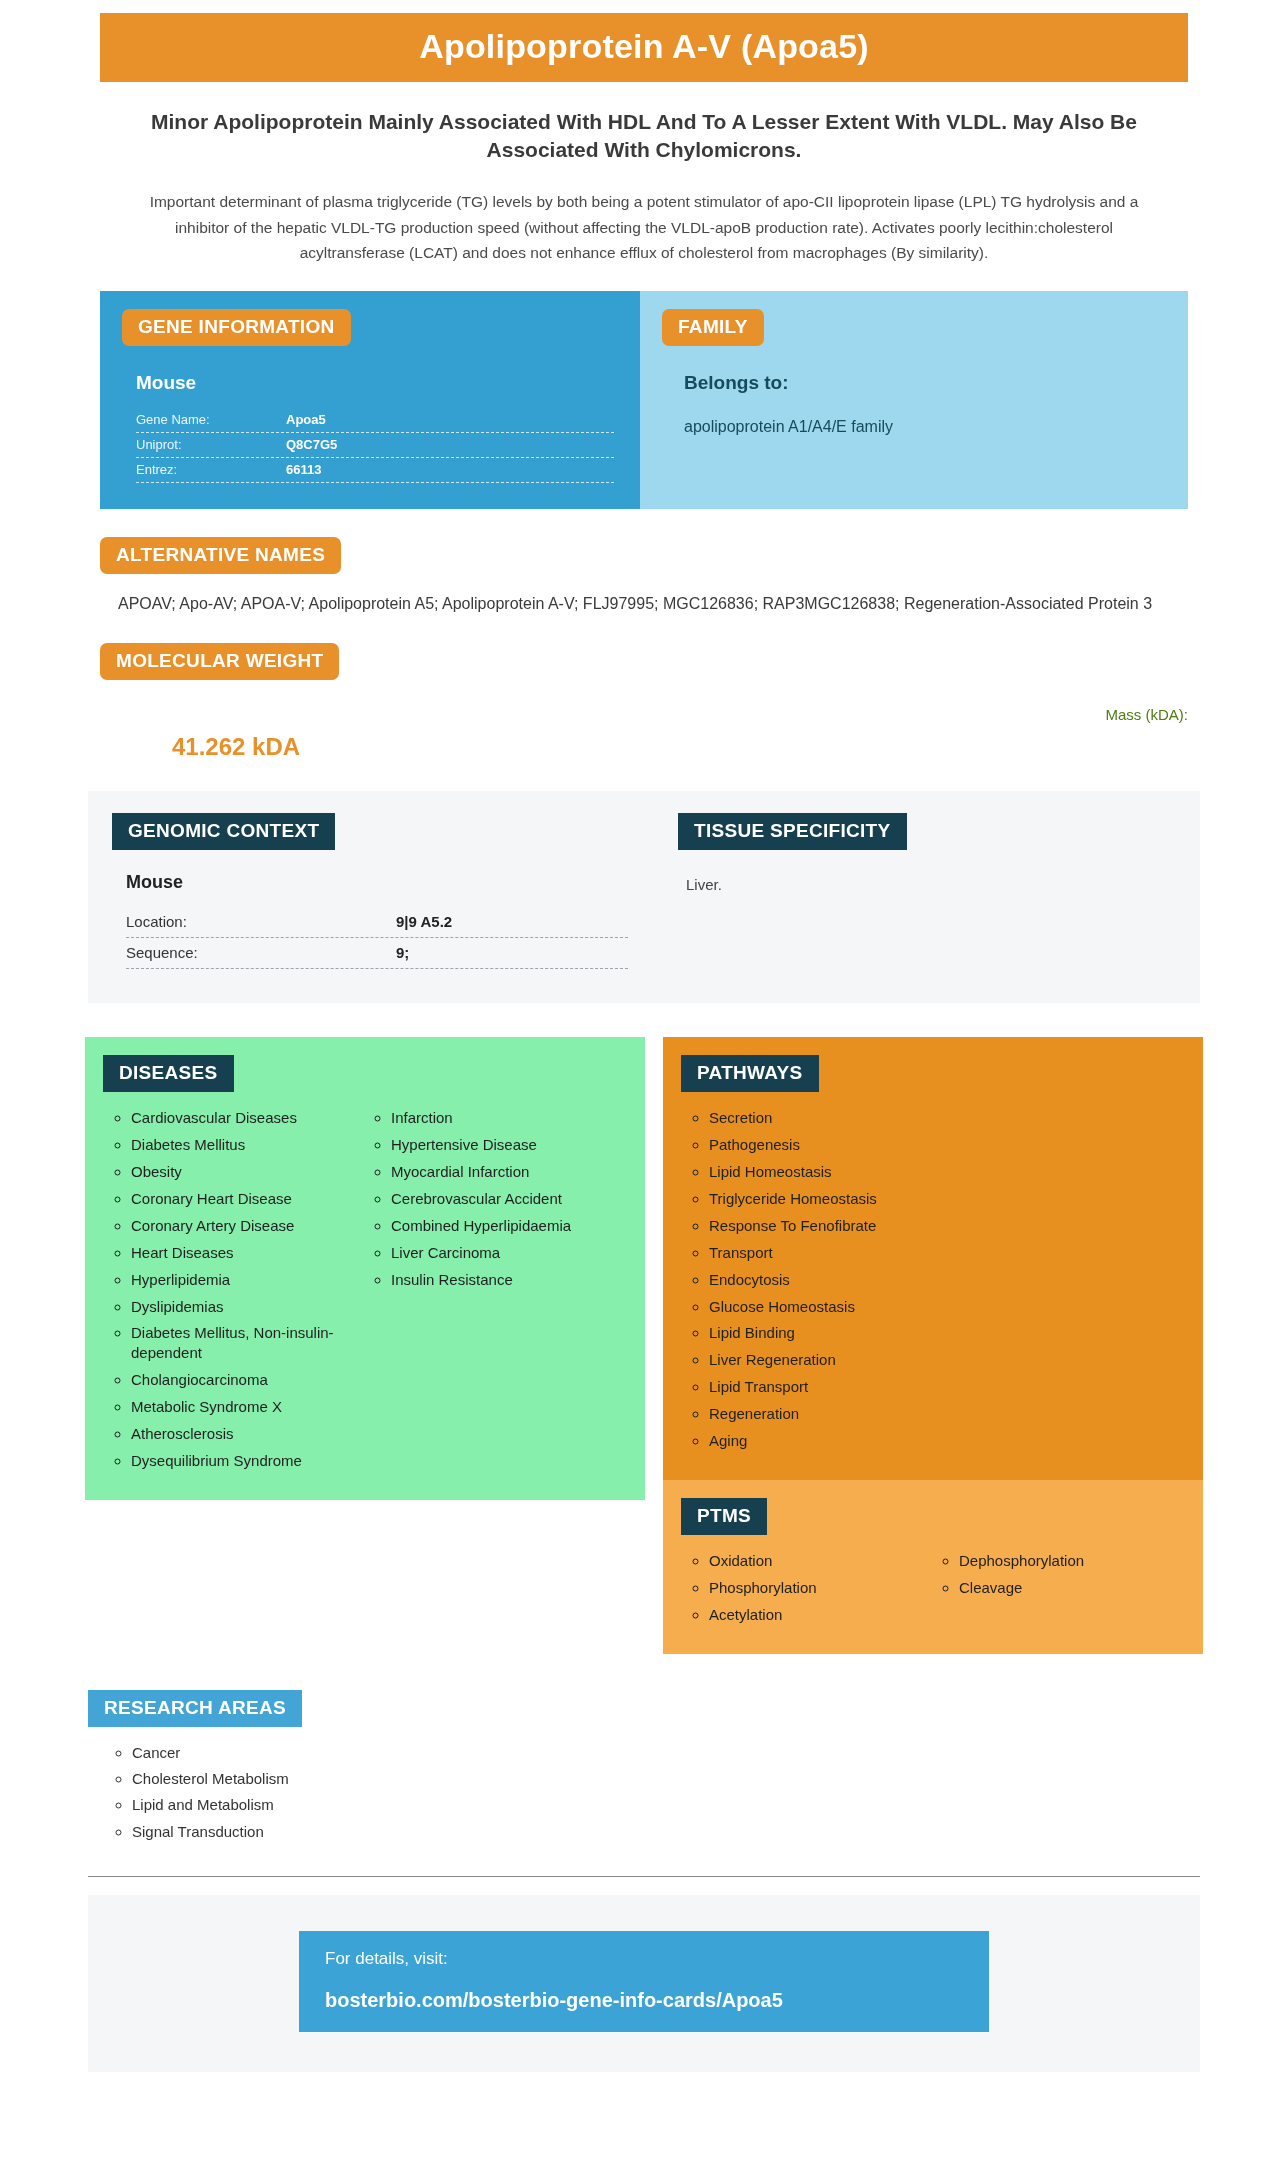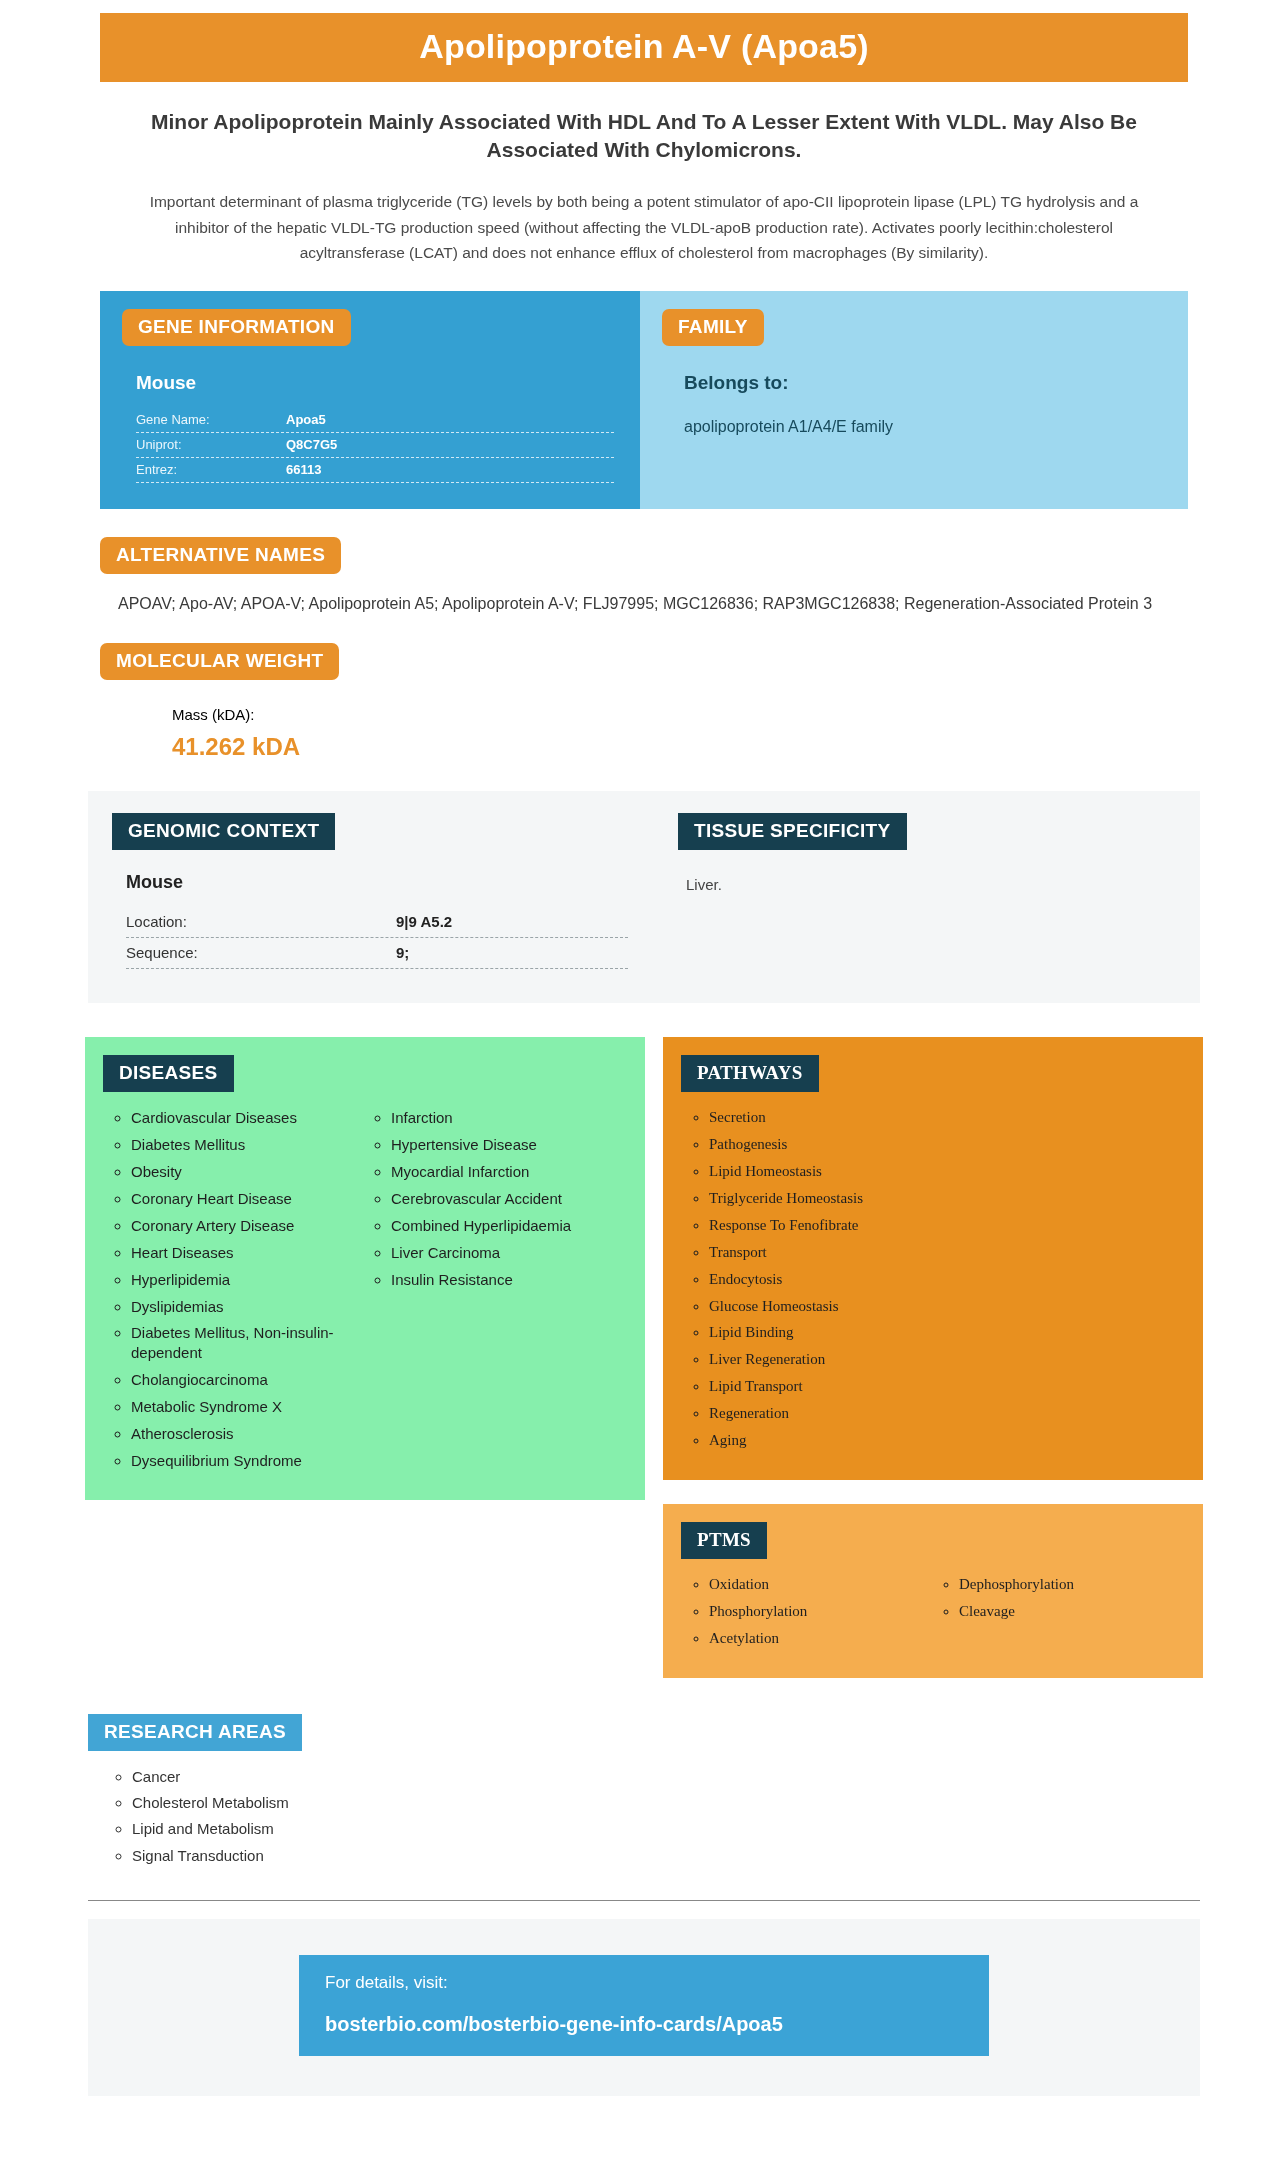--- a/index.html
+++ b/index.html
@@ -108,21 +108,22 @@
   .alt-names {
     margin: 18px 14px 0 18px;
     font-size: 16px;
     color: #3a3a3a;
     line-height: 1.45;
   }
   
   .mw-label {
     margin: 26px 0 0 72px;
     font-size: 15px;
-    color: #000000;
+    color: #4d7c0f;
+    text-align: right;
   }
   .mw-value {
     margin: 10px 0 0 72px;
     font-size: 24px;
     font-weight: bold;
     color: #e8912a;
   }
   
   .gray-band {
     margin: 30px 88px 0 88px;
@@ -175,21 +176,21 @@
     margin: 0; padding: 0 0 0 20px;
     flex: 1;
     list-style: circle;
   }
   .cols ul li {
     color: #1f1f1f;
     font-size: 15px;
     line-height: 1.33;
     margin-bottom: 7px;
   }
-  .right-stack { flex: 1; display: flex; flex-direction: column; gap: 24px; font-family: Liberation Serif, serif; }
+  .right-stack { flex: 1; display: flex; flex-direction: column; gap: 0; }
   
   .research { margin: 36px 88px 0 88px; }
   .research ul {
     margin: 16px 0 0 22px;
     padding-left: 22px;
     list-style: circle;
   }
   .research ul li {
     font-size: 15px;
     color: #333;

